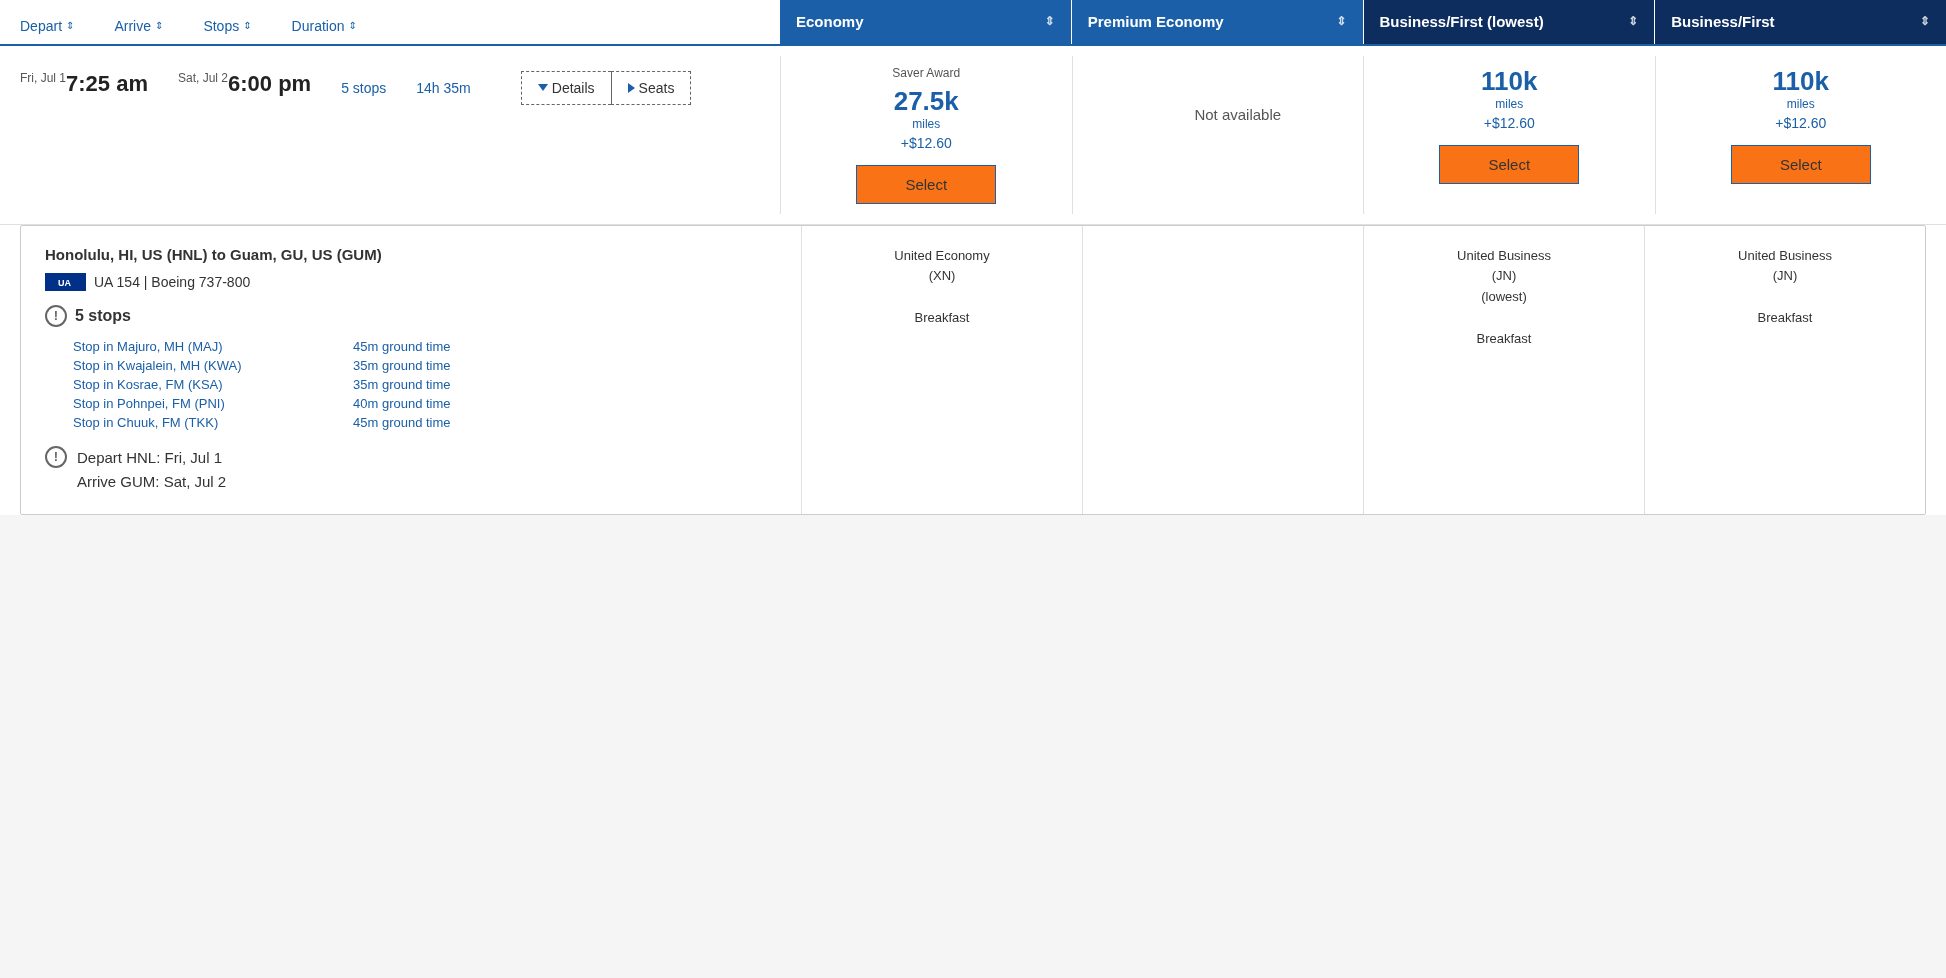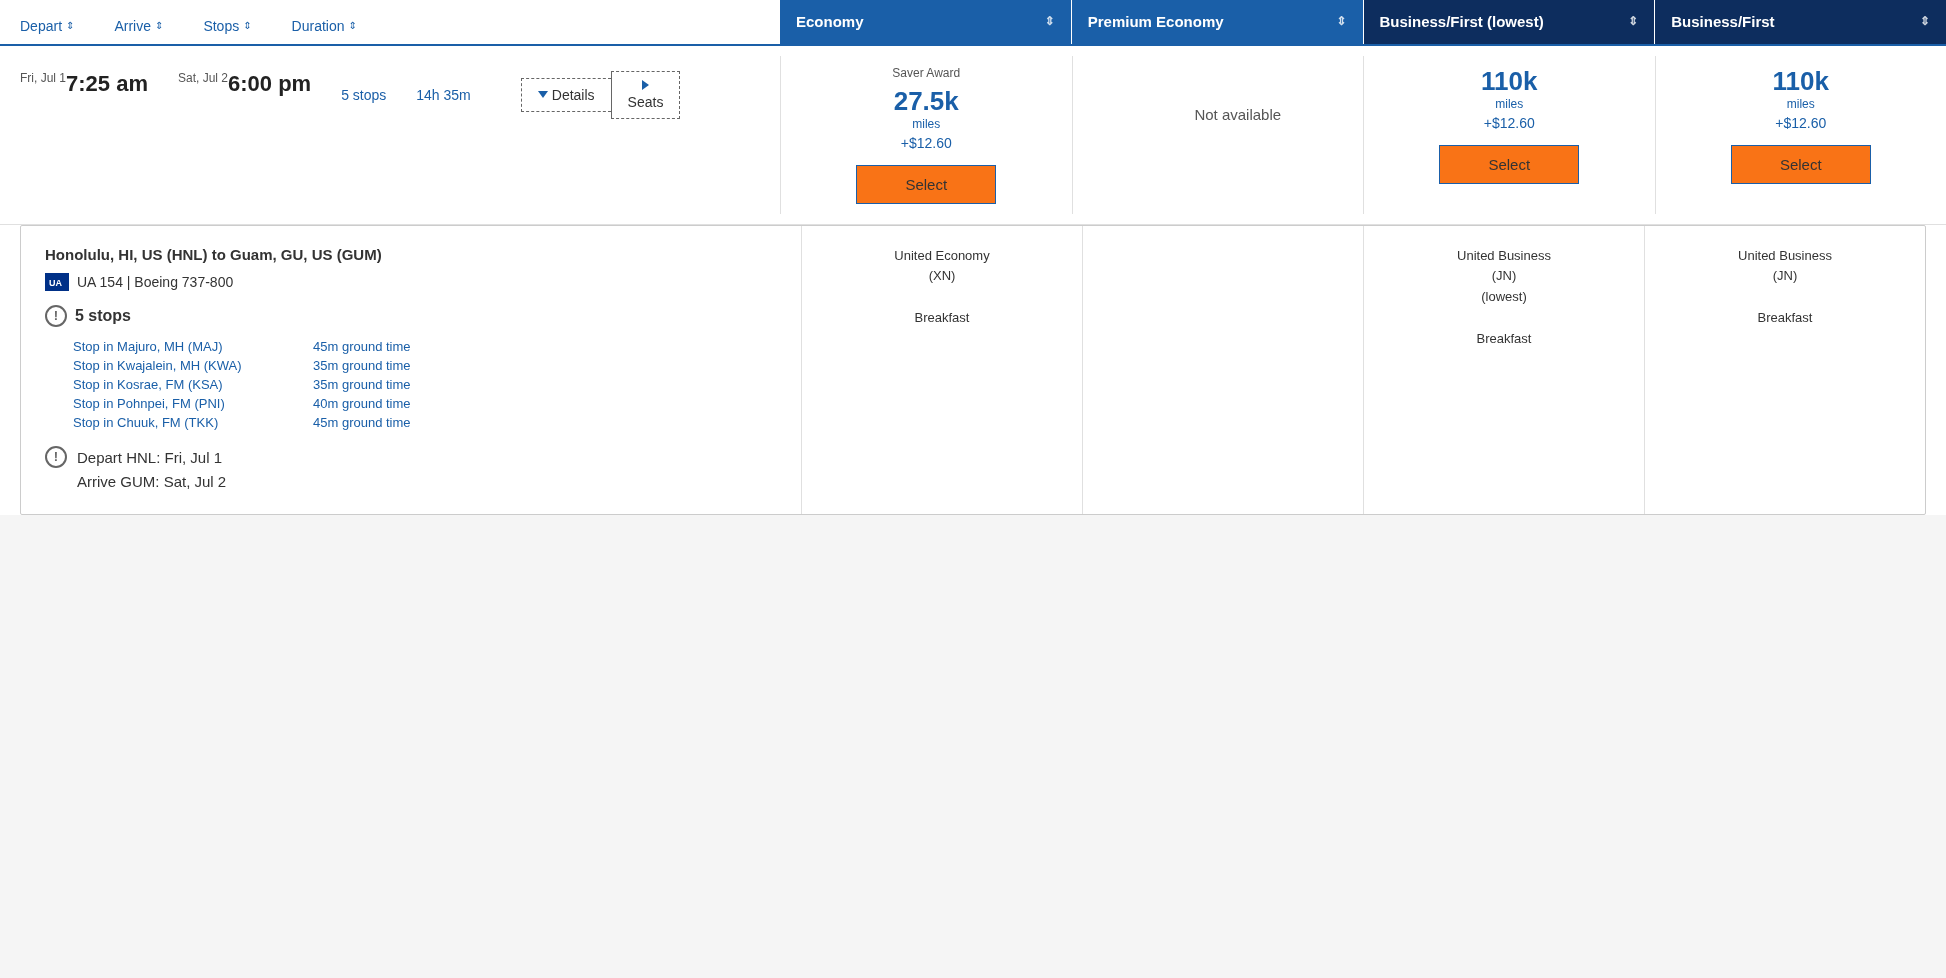--- a/index.html
+++ b/index.html
@@ -154,21 +154,20 @@
       align-items: center;
       gap: 4px;
     }
 
     .details-btn {
       border-right: none;
     }
 
     .seats-btn {
       border-left: 1px solid #666;
-      flex-direction: column;
     }
 
     .triangle-down {
       width: 0;
       height: 0;
       border-left: 5px solid transparent;
       border-right: 5px solid transparent;
       border-top: 7px solid #1a5fa8;
       display: inline-block;
     }
@@ -263,21 +262,21 @@
     }
 
     .flight-number-row {
       display: flex;
       align-items: center;
       gap: 8px;
       margin-bottom: 14px;
     }
 
     .airline-logo {
-      width: 24px;
+      width: 41px;
       height: 18px;
       background: #003087;
       display: inline-flex;
       align-items: center;
       justify-content: center;
     }
 
     .flight-number {
       font-size: 14px;
     }
@@ -300,20 +299,21 @@
       align-items: center;
       justify-content: center;
       font-size: 13px;
       font-weight: bold;
       color: #666;
       flex-shrink: 0;
     }
 
     .stop-item {
       display: flex;
+      gap: 40px;
       margin-bottom: 4px;
       padding-left: 28px;
     }
 
     .stop-name {
       color: #1a5fa8;
       font-size: 13px;
       min-width: 240px;
     }
 

